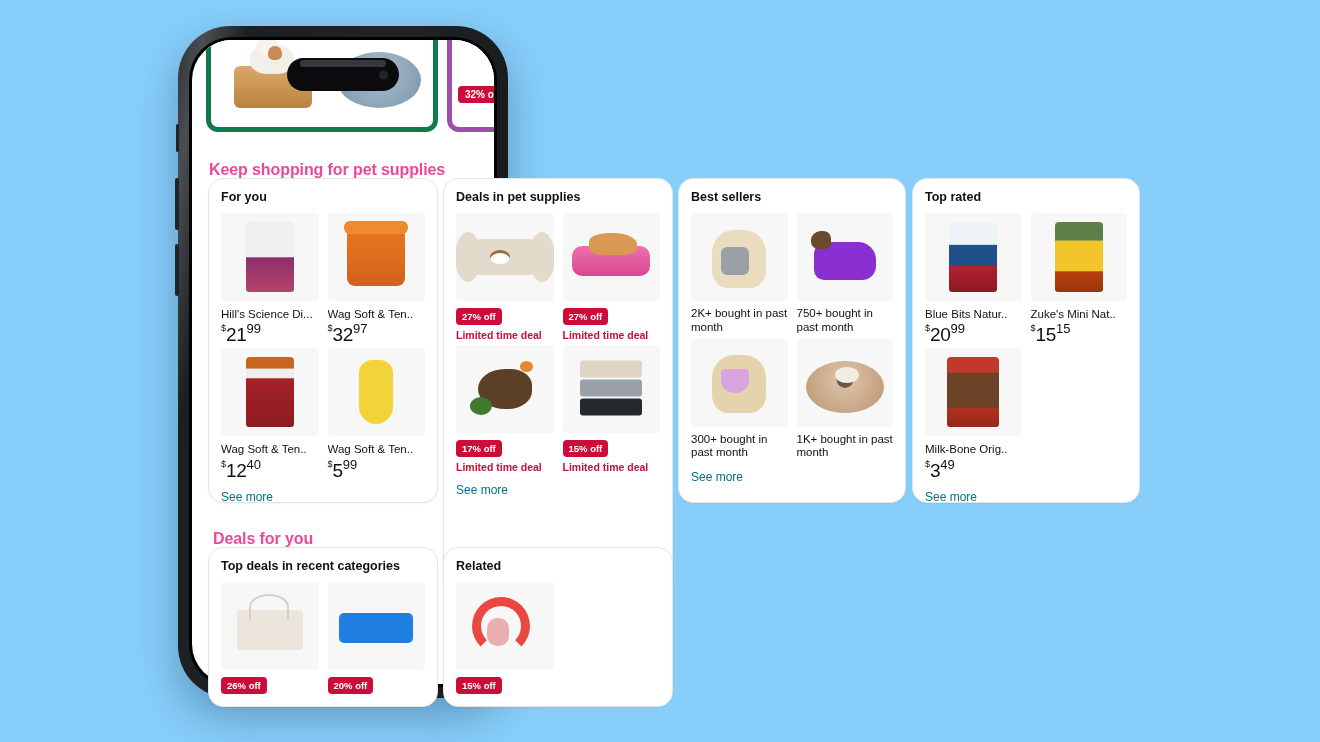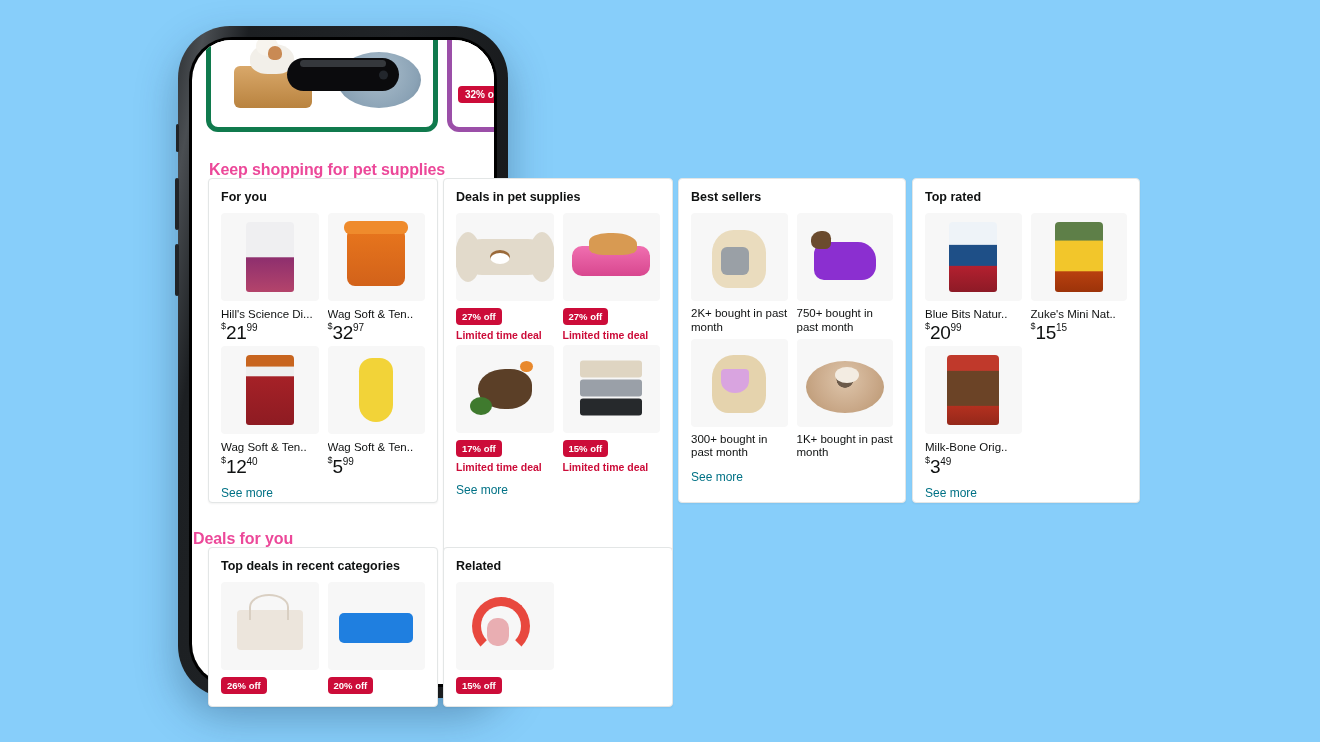--- a/index.html
+++ b/index.html
@@ -89,27 +89,27 @@
     white-space: nowrap;
   }
   .strip-card.purple .badge-pill { left: 6px; bottom: 24px; }
 
   .section-heading {
     position: absolute;
     font-size: 16px; font-weight: 700; color: #ec4899;
     letter-spacing: -0.1px;
   }
   #heading-keep-shopping { left: 17px; top: 121px; }
-  #heading-deals-for-you { left: 1px; top: 490px; }
+  #heading-deals-for-you { left: 21px; top: 490px; }
 
   
   .card {
     background: #fff;
     border: 1px solid #e3e6e6;
-    border-radius: 4px;
+    border-radius: 15px;
     padding: 11px 12px 12px 12px;
     position: absolute;
     box-shadow: 0 1px 2px rgba(15,17,17,.05);
   }
   .card-title {
     font-size: 12.5px; font-weight: 700; color: #0F1111;
     margin-bottom: 9px; white-space: nowrap; overflow: hidden;
   }
   .tile-grid {
     display: grid;
@@ -129,21 +129,21 @@
     margin-top: 6px; line-height: 1.25;
     white-space: nowrap; overflow: hidden;
   }
   .tile-sub {
     font-size: 11.5px; color: #0F1111;
     margin-top: 6px; line-height: 1.2;
   }
   .price { margin-top: 1px; color: #0F1111; line-height: 1; white-space: nowrap; }
   .price .sym  { font-size: 9px; vertical-align: 10px; font-weight: 400; }
   .price .whole{ font-size: 19px; font-weight: 500; letter-spacing: -0.3px; }
-  .price .frac { font-size: 10px; vertical-align: 8px; font-weight: 500; }
+  .price .frac { font-size: 13px; vertical-align: 8px; font-weight: 500; }
   .deal-badge {
     display: inline-block;
     background: #CC0C39; color: #fff;
     font-size: 9.5px; font-weight: 700;
     border-radius: 4px; padding: 3px 6px;
     margin-top: 7px;
   }
   .deal-label {
     font-size: 10.5px; font-weight: 700; color: #CC0C39;
     margin-top: 4px;

